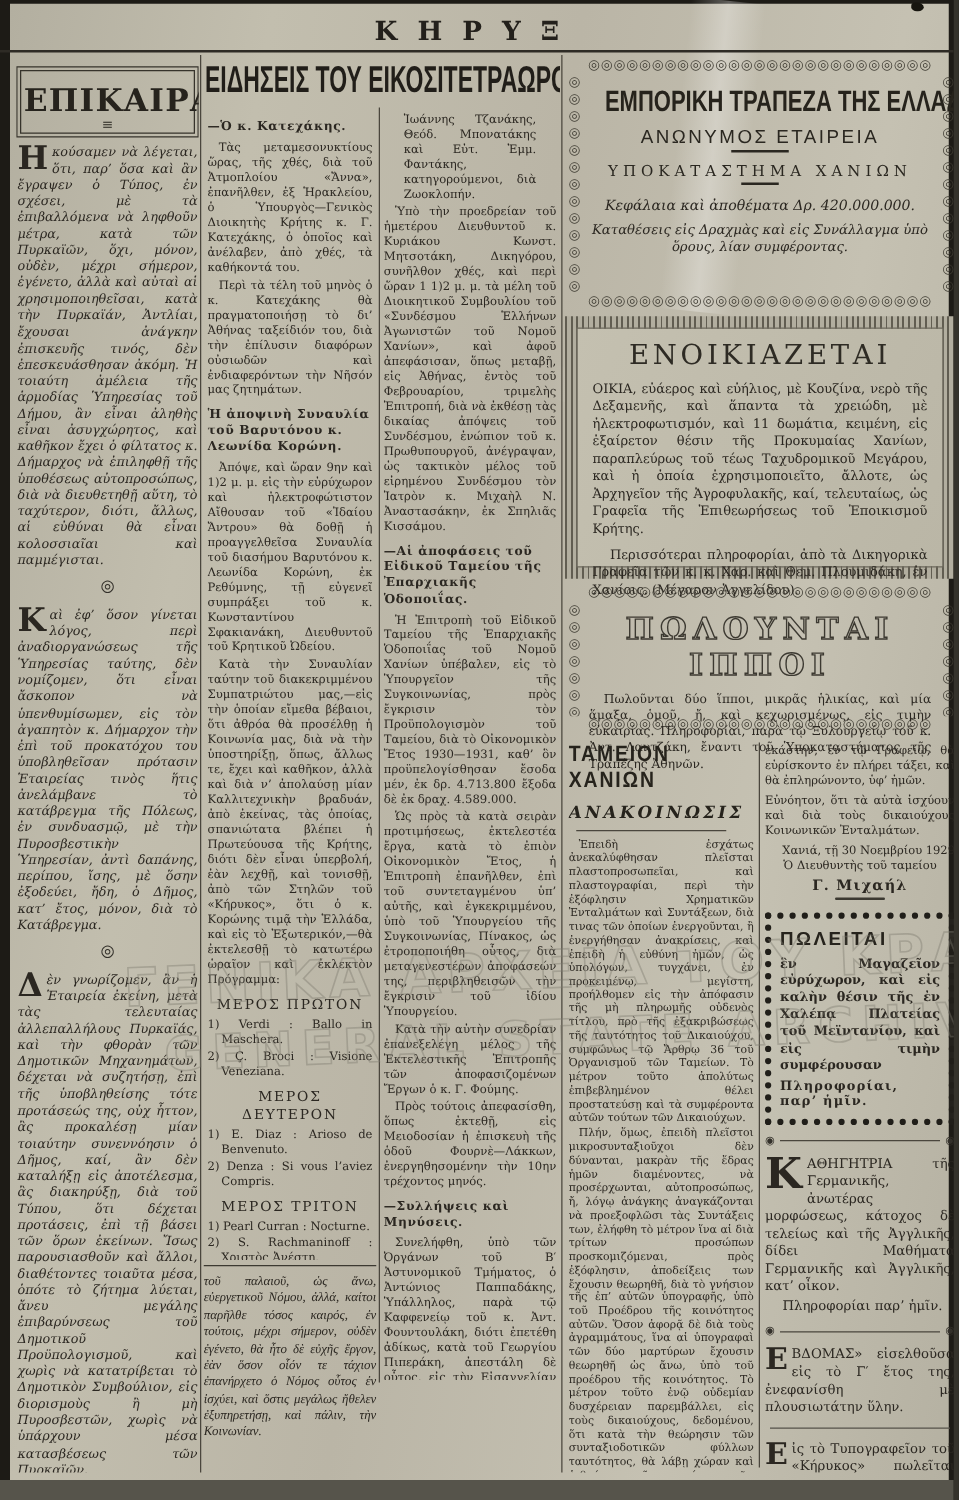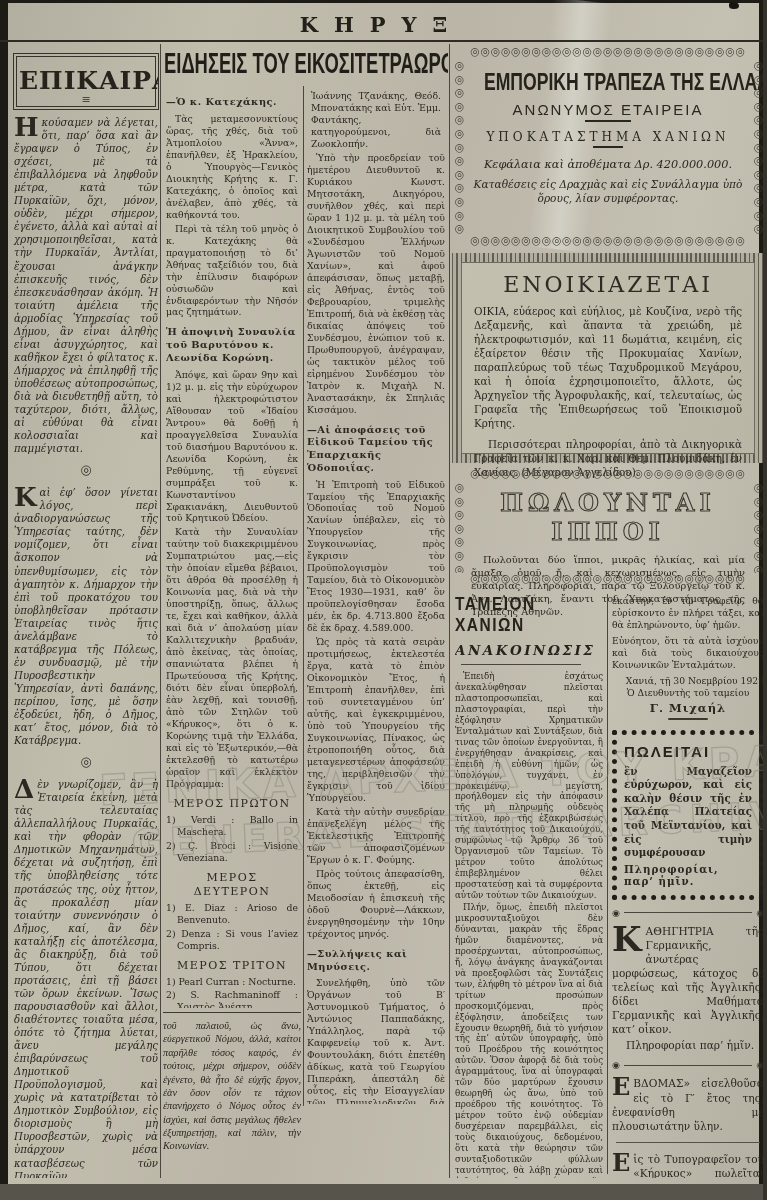--- a/index.html
+++ b/index.html
@@ -25,21 +25,21 @@
   .dc{float:left;font-size:26px;line-height:21px;font-weight:bold;padding:1px 3px 0 0;font-style:normal;}
   .orn-sep{text-align:center;font-size:13px;margin:7px 0 2px;color:#33302a;}
 
   
   .news-title-wrap{position:absolute;left:164px;top:46px;width:284px;height:38px;overflow:hidden;}
   .news-title{font-family:"Liberation Sans",sans-serif;font-weight:bold;font-size:23px;white-space:nowrap;
               transform:scaleX(.80) scaleY(1.30);transform-origin:left top;color:#211e19;}
   .newscol{position:absolute;font-size:9.3px;line-height:1.29;text-align:justify;overflow:hidden;}
   .li-h{font-weight:bold;font-size:9.8px;letter-spacing:.5px;margin:8px 0 4px;text-align:left;line-height:1.3;}
   .li-p{text-indent:9px;margin:2px 0;}
-  .li-t{margin:2px 4px;}
+  .li-t{margin:2px 16px;}
   .li-c{text-align:center;letter-spacing:1.5px;margin:7px 0 3px;font-size:11px;}
   .li-i{padding-left:11px;text-indent:-11px;margin:1.5px 0;}
   .contbox{position:absolute;left:163px;top:1012px;width:138px;height:164px;border-top:1px solid #3c3931;
            padding-top:6px;font-size:10.3px;line-height:1.3;text-align:justify;font-style:italic;overflow:hidden;font-family:Liberation Serif, serif;}
 
   
   .ad{position:absolute;left:452px;width:312px;}
   .orn-frame{position:relative;width:100%;height:100%;}
   .orn-row{position:absolute;left:0;right:0;height:13px;font-size:11px;line-height:12px;letter-spacing:.6px;
            color:#3f3c33;white-space:nowrap;overflow:hidden;text-align:center;}

